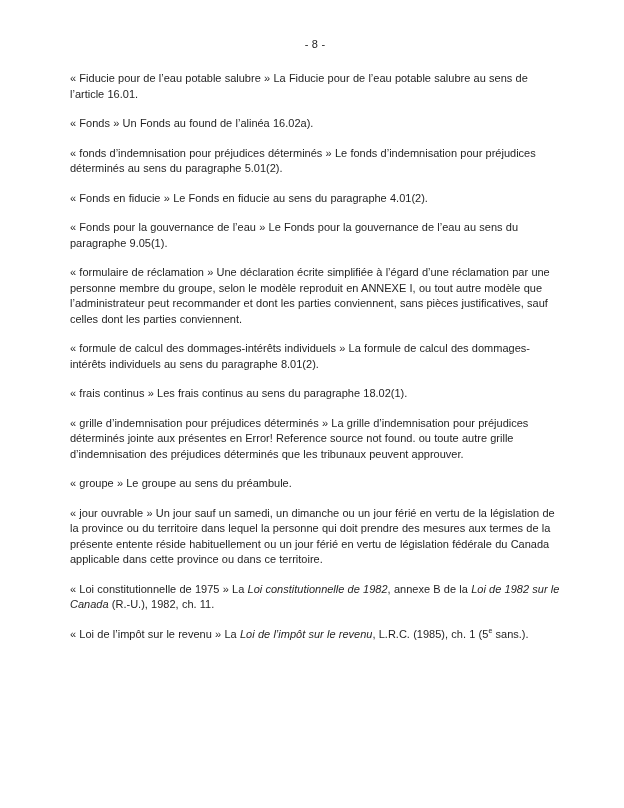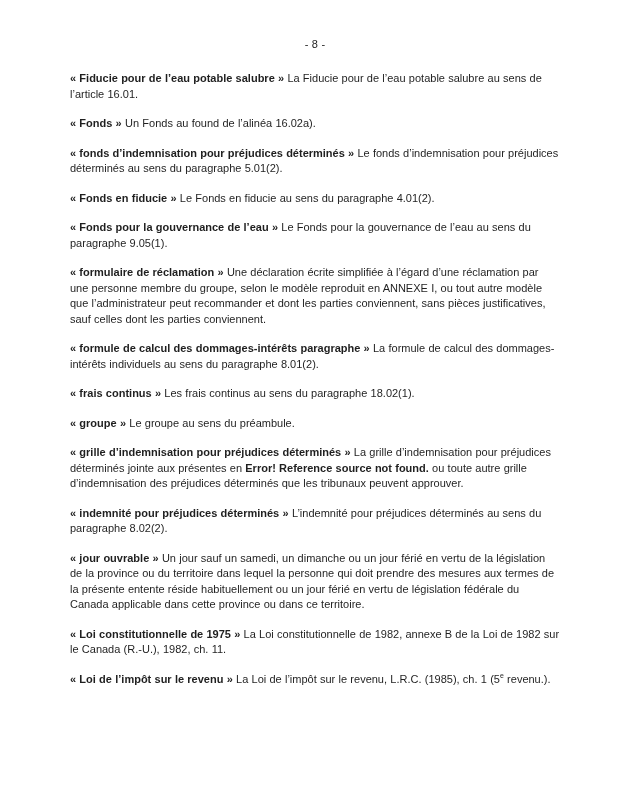--- a/index.html
+++ b/index.html
@@ -30,42 +30,41 @@
     padding: 19px 64px 0 70px;
     width: 624px;
   }
   p.para {
     margin: 0 0 14px 0;
     font-size: 11px;
     line-height: 15.5px;
     text-align: left;
     word-spacing: 0.2px;
   }
-  .seg-b { font-weight: bold; }
-  .seg-i { }
+  .seg-b { font-weight: normal; }
+  .seg-i { font-style: italic; }
   sup.seg-sup {
     font-size: 7px;
     line-height: 0;
     vertical-align: super;
   }
 </style>
 </head>
 <body>
 
 <div class="page">
   <div class="page-number">- 8 -</div>
   <div class="content" id="paragraphs">
       <p class="para"><span class="seg-b">« Fiducie pour de l’eau potable salubre »</span><span class="seg-r"> La Fiducie pour de l’eau potable salubre au sens de l’article 16.01.</span></p>
       <p class="para"><span class="seg-b">« Fonds »</span><span class="seg-r"> Un Fonds au found de l’alinéa 16.02a).</span></p>
       <p class="para"><span class="seg-b">« fonds d’indemnisation pour préjudices déterminés »</span><span class="seg-r"> Le fonds d’indemnisation pour préjudices déterminés au sens du paragraphe 5.01(2).</span></p>
       <p class="para"><span class="seg-b">« Fonds en fiducie »</span><span class="seg-r"> Le Fonds en fiducie au sens du paragraphe 4.01(2).</span></p>
       <p class="para"><span class="seg-b">« Fonds pour la gouvernance de l’eau »</span><span class="seg-r"> Le Fonds pour la gouvernance de l’eau au sens du paragraphe 9.05(1).</span></p>
       <p class="para"><span class="seg-b">« formulaire de réclamation »</span><span class="seg-r"> Une déclaration écrite simplifiée à l’égard d’une réclamation par une personne membre du groupe, selon le modèle reproduit en ANNEXE I, ou tout autre modèle que l’administrateur peut recommander et dont les parties conviennent, sans pièces justificatives, sauf celles dont les parties conviennent.</span></p>
-      <p class="para"><span class="seg-b">« formule de calcul des dommages-intérêts paragraphe »</span><span class="seg-r"> La formule de calcul des dommages-intérêts individuels au sens du paragraphe 8.01(2).</span></p>
+      <p class="para"><span class="seg-b">« formule de calcul des dommages-intérêts individuels »</span><span class="seg-r"> La formule de calcul des dommages-intérêts individuels au sens du paragraphe 8.01(2).</span></p>
       <p class="para"><span class="seg-b">« frais continus »</span><span class="seg-r"> Les frais continus au sens du paragraphe 18.02(1).</span></p>
+      <p class="para"><span class="seg-b">« grille d’indemnisation pour préjudices déterminés »</span><span class="seg-r"> La grille d’indemnisation pour préjudices déterminés jointe aux présentes en </span><span class="seg-b">Error! Reference source not found.</span><span class="seg-r"> ou toute autre grille d’indemnisation des préjudices déterminés que les tribunaux peuvent approuver.</span></p>
       <p class="para"><span class="seg-b">« groupe »</span><span class="seg-r"> Le groupe au sens du préambule.</span></p>
-      <p class="para"><span class="seg-b">« grille d’indemnisation pour préjudices déterminés »</span><span class="seg-r"> La grille d’indemnisation pour préjudices déterminés jointe aux présentes en </span><span class="seg-b">Error! Reference source not found.</span><span class="seg-r"> ou toute autre grille d’indemnisation des préjudices déterminés que les tribunaux peuvent approuver.</span></p>
-      <p class="para"><span class="seg-b">« indemnité pour préjudices déterminés »</span><span class="seg-r"> L’indemnité pour préjudices déterminés au sens du paragraphe 8.02(2).</span></p>
       <p class="para"><span class="seg-b">« jour ouvrable »</span><span class="seg-r"> Un jour sauf un samedi, un dimanche ou un jour férié en vertu de la législation de la province ou du territoire dans lequel la personne qui doit prendre des mesures aux termes de la présente entente réside habituellement ou un jour férié en vertu de législation fédérale du Canada applicable dans cette province ou dans ce territoire.</span></p>
       <p class="para"><span class="seg-b">« Loi constitutionnelle de 1975 »</span><span class="seg-r"> La </span><span class="seg-i">Loi constitutionnelle de 1982</span><span class="seg-r">, annexe B de la </span><span class="seg-i">Loi de 1982 sur le Canada</span><span class="seg-r"> (R.-U.), 1982, ch. 11.</span></p>
-      <p class="para"><span class="seg-b">« Loi de l’impôt sur le revenu »</span><span class="seg-r"> La </span><span class="seg-i">Loi de l’impôt sur le revenu</span><span class="seg-r">, L.R.C. (1985), ch. 1 (5</span><sup class="seg-sup">e</sup><span class="seg-r"> revenu.).</span></p>
+      <p class="para"><span class="seg-b">« Loi de l’impôt sur le revenu »</span><span class="seg-r"> La </span><span class="seg-i">Loi de l’impôt sur le revenu</span><span class="seg-r">, L.R.C. (1985), ch. 1 (5</span><sup class="seg-sup">e</sup><span class="seg-r"> sans.).</span></p>
     </div>
 </div>
 
 </body></html>

